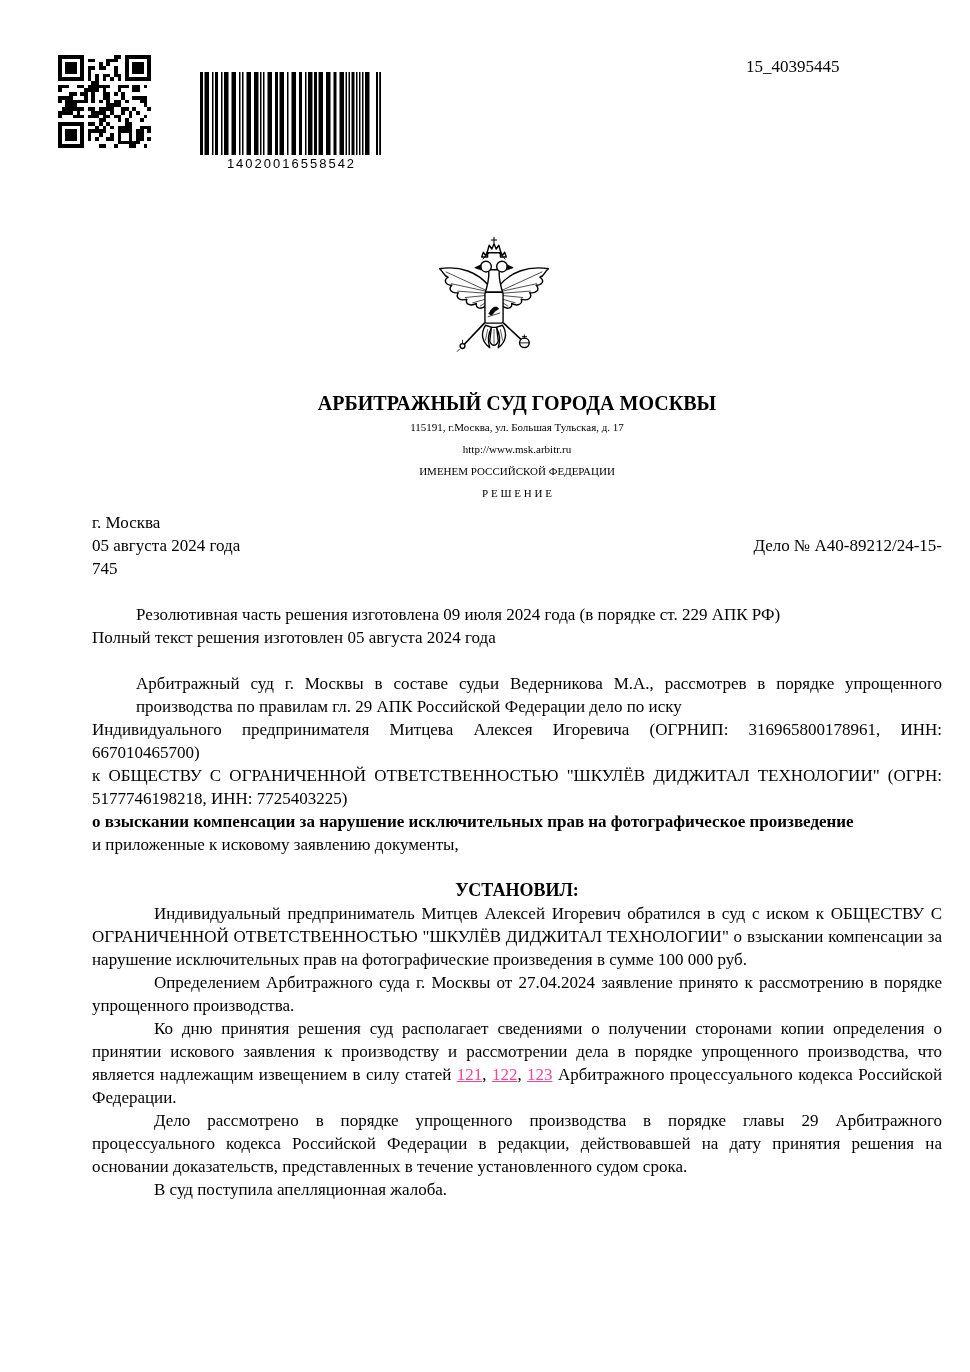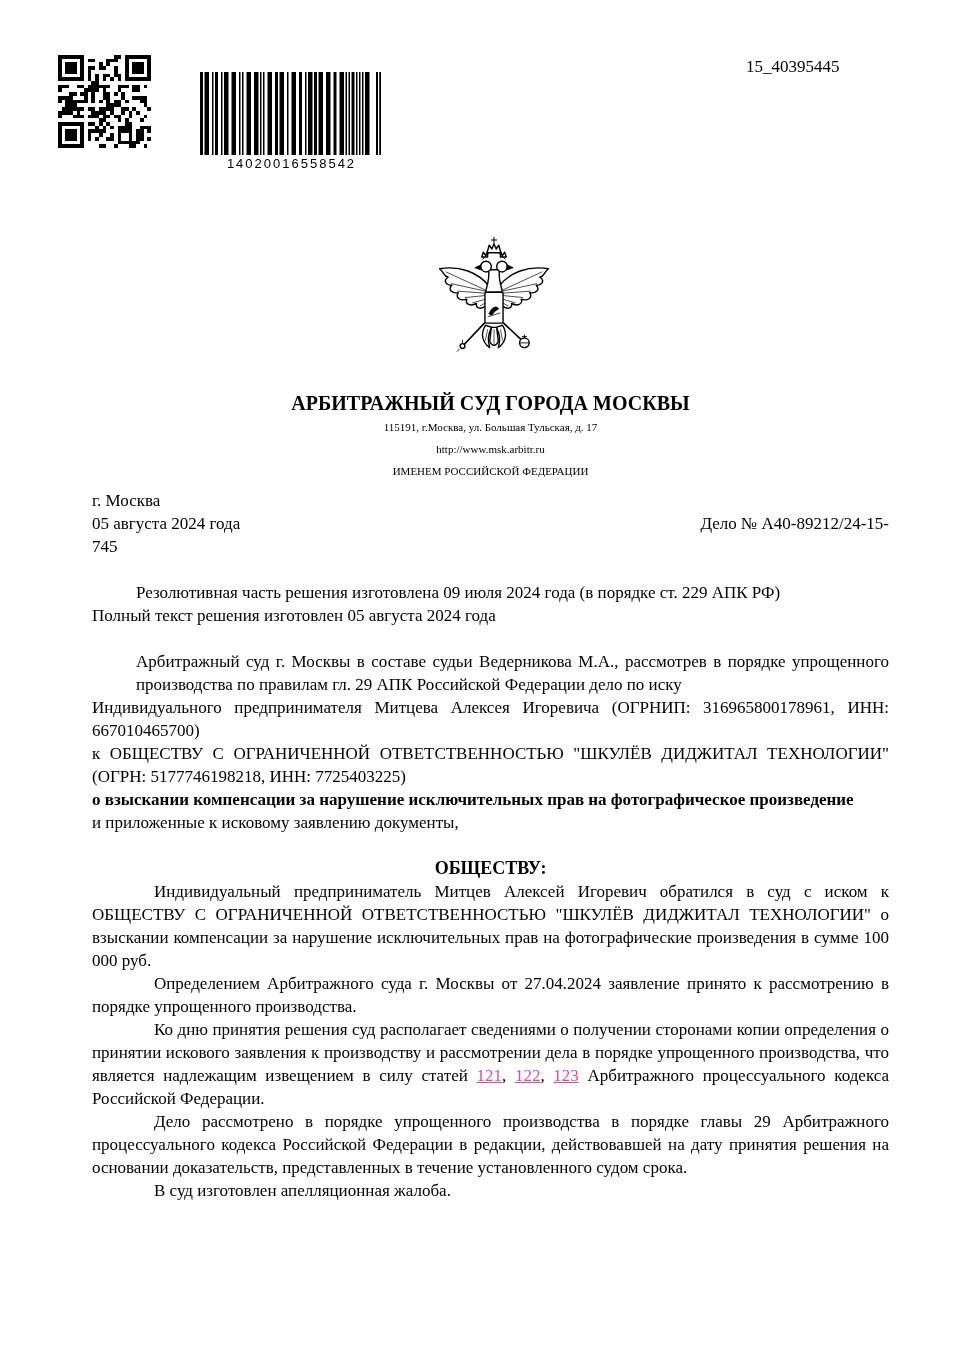--- a/index.html
+++ b/index.html
@@ -16,21 +16,21 @@
   .qr{position:absolute;left:58px;top:55px;width:93px;height:93px;}
   .barcode-wrap{position:absolute;left:200px;top:72px;width:183px;text-align:center;}
   .barcode-bars{display:block;width:181px;height:83px;}
   .barcode-num{
     font-family:"Liberation Sans",sans-serif;
     font-size:13px;letter-spacing:2px;color:#000;margin-top:1px;
   }
   .doc-number{position:absolute;left:746px;top:57px;font-size:17px;}
   .eagle{position:absolute;left:430px;top:234px;width:128px;height:142px;}
   
-  .content{padding:0 81px 0 92px;font-size:17px;line-height:23px;}
+  .content{padding:0 28px 0 92px;font-size:17px;line-height:23px;}
   .hdr{text-align:center;}
   .court-name{font-weight:bold;font-size:20px;line-height:26px;margin-top:2px;}
   .hdr-line{font-size:11px;line-height:22px;}
   .case-block{margin-top:7px;}
   .case-row2{display:flex;justify-content:space-between;}
   p{margin:0;}
   .gap-top{margin-top:23px;margin-left:44px;}
   .just{text-align:justify;}
   .bold{font-weight:bold;}
   .ind{text-indent:62px;}
@@ -356,43 +356,44 @@
     </svg>
   </div>
 
   <div class="content">
 
     <div class="hdr">
       <div class="court-name">АРБИТРАЖНЫЙ СУД ГОРОДА МОСКВЫ</div>
       <div class="hdr-line">115191, г.Москва, ул. Большая Тульская, д. 17</div>
       <div class="hdr-line">http://www.msk.arbitr.ru</div>
       <div class="hdr-line">ИМЕНЕМ РОССИЙСКОЙ ФЕДЕРАЦИИ</div>
+      <div class="hdr-line">Р Е Ш Е Н И Е</div>
     </div>
 
     <div class="case-block">
       <div>г. Москва</div>
       <div class="case-row2">
         <span>05 августа 2024 года</span>
         <span>Дело № А40-89212/24-15-</span>
       </div>
       <div>745</div>
     </div>
 
     <p class="gap-top">Резолютивная часть решения изготовлена 09 июля 2024 года (в порядке ст. 229 АПК РФ)</p>
     <p>Полный текст решения изготовлен 05 августа 2024 года</p>
 
     <p class="just gap-top">Арбитражный суд г. Москвы в составе судьи Ведерникова М.А., рассмотрев в порядке упрощенного производства по правилам гл. 29 АПК Российской Федерации дело по иску</p>
     <p class="just">Индивидуального предпринимателя Митцева Алексея Игоревича (ОГРНИП: 316965800178961, ИНН: 667010465700)</p>
     <p class="just">к ОБЩЕСТВУ С ОГРАНИЧЕННОЙ ОТВЕТСТВЕННОСТЬЮ "ШКУЛЁВ ДИДЖИТАЛ ТЕХНОЛОГИИ" (ОГРН: 5177746198218, ИНН: 7725403225)</p>
     <p class="just bold">о взыскании компенсации за нарушение исключительных прав на фотографическое произведение</p>
     <p>и приложенные к исковому заявлению документы,</p>
 
-    <div class="sec-heading">ОБЩЕСТВУ:</div>
+    <div class="sec-heading">УСТАНОВИЛ:</div>
 
     <p class="just ind">Индивидуальный предприниматель Митцев Алексей Игоревич обратился в суд с иском к ОБЩЕСТВУ С ОГРАНИЧЕННОЙ ОТВЕТСТВЕННОСТЬЮ "ШКУЛЁВ ДИДЖИТАЛ ТЕХНОЛОГИИ" о взыскании компенсации за нарушение исключительных прав на фотографические произведения в сумме 100 000 руб.</p>
     <p class="just ind">Определением Арбитражного суда г. Москвы от 27.04.2024 заявление принято к рассмотрению в порядке упрощенного производства.</p>
     <p class="just ind">
       <span>Ко дню принятия решения суд располагает сведениями о получении сторонами копии определения о принятии искового заявления к производству и рассмотрении дела в порядке упрощенного производства, что является надлежащим извещением в силу статей </span><a class="link">121</a><span>, </span><a class="link">122</a><span>, </span><a class="link">123</a><span> Арбитражного процессуального кодекса Российской Федерации.</span>
     </p>
     <p class="just ind">Дело рассмотрено в порядке упрощенного производства в порядке главы 29 Арбитражного процессуального кодекса Российской Федерации в редакции, действовавшей на дату принятия решения на основании доказательств, представленных в течение установленного судом срока.</p>
-    <p class="ind">В суд изготовлен апелляционная жалоба.</p>
+    <p class="ind">В суд поступила апелляционная жалоба.</p>
   </div>
 </div>
 
 </body></html>

